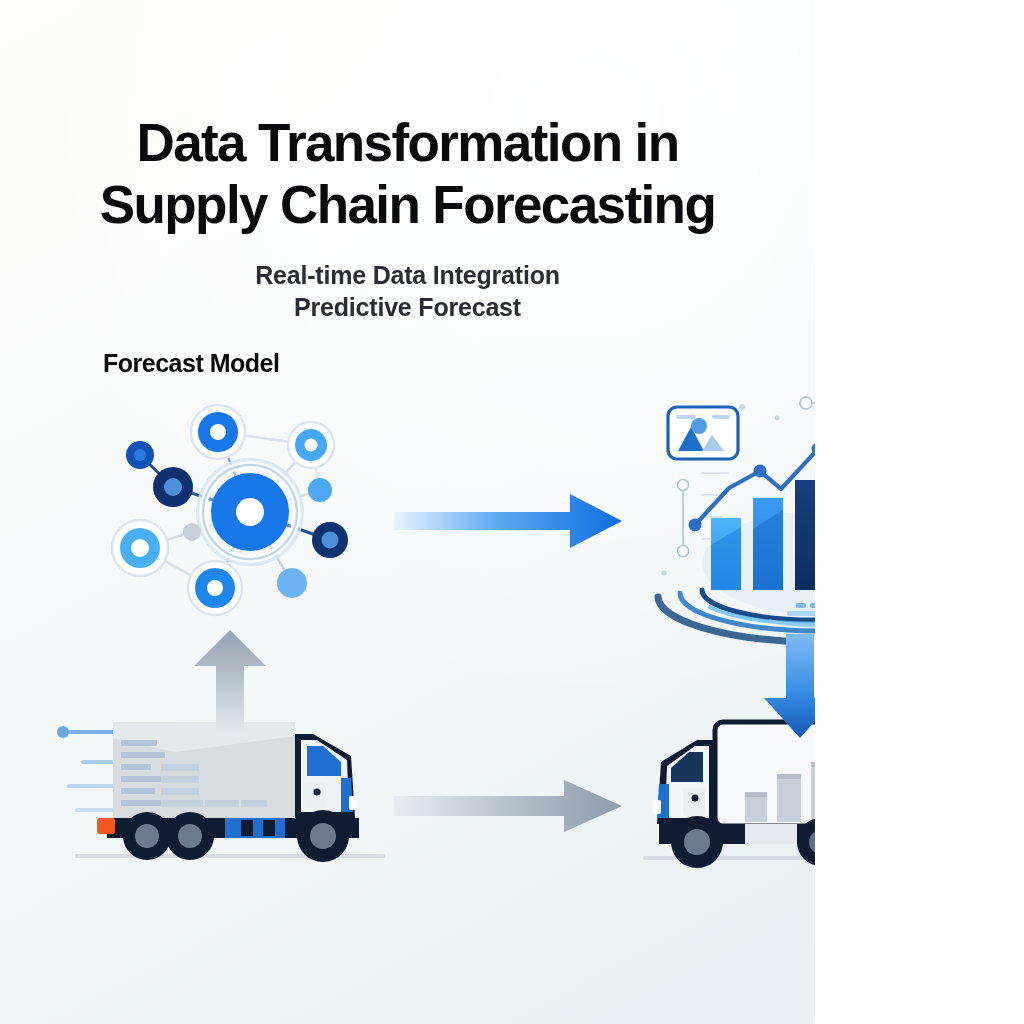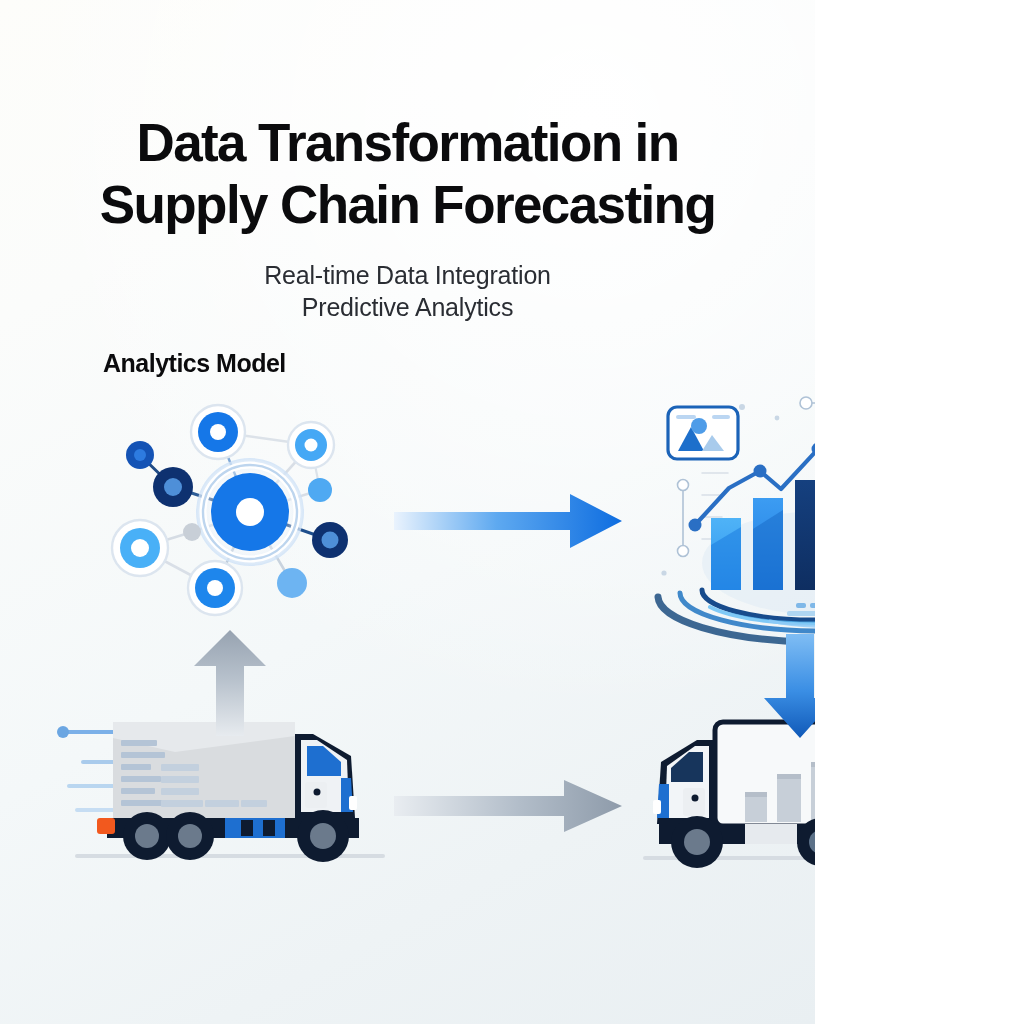--- a/index.html
+++ b/index.html
@@ -36,21 +36,21 @@
     white-space: nowrap;
   }
   .subtitle-block {
     position: absolute;
     left: 0; right: 0;
     top: 259px;
     text-align: center;
   }
   .subtitle-line {
     font-size: 25px;
-    font-weight: 400;
+    font-weight: 700;
     color: #2a2d33;
     line-height: 1.28;
     letter-spacing: -0.2px;
   }
 
   
   .section-label {
     position: absolute;
     font-size: 25px;
     font-weight: 700;
@@ -82,24 +82,24 @@
 
 <div id="canvas">
 
   <div class="title-block">
     <div class="title-line">Data Transformation in</div>
     <div class="title-line">Supply Chain Forecasting</div>
   </div>
 
   <div class="subtitle-block">
     <div class="subtitle-line">Real-time Data Integration</div>
-    <div class="subtitle-line">Predictive Analytics</div>
-  </div>
-
-  <div class="section-label" id="label-forecast">Analytics Model</div>
+    <div class="subtitle-line">Predictive Forecast</div>
+  </div>
+
+  <div class="section-label" id="label-forecast">Forecast Model</div>
 
   <div class="panel" id="panel-network">
     <svg width="300" height="250" viewBox="0 0 300 250">
       <defs>
         <radialGradient id="hubGlow" cx="50%" cy="50%" r="50%">
           <stop offset="60%" stop-color="#ffffff" stop-opacity="0"></stop>
           <stop offset="100%" stop-color="#cfe2f7" stop-opacity="0.85"></stop>
         </radialGradient>
       </defs>
 

